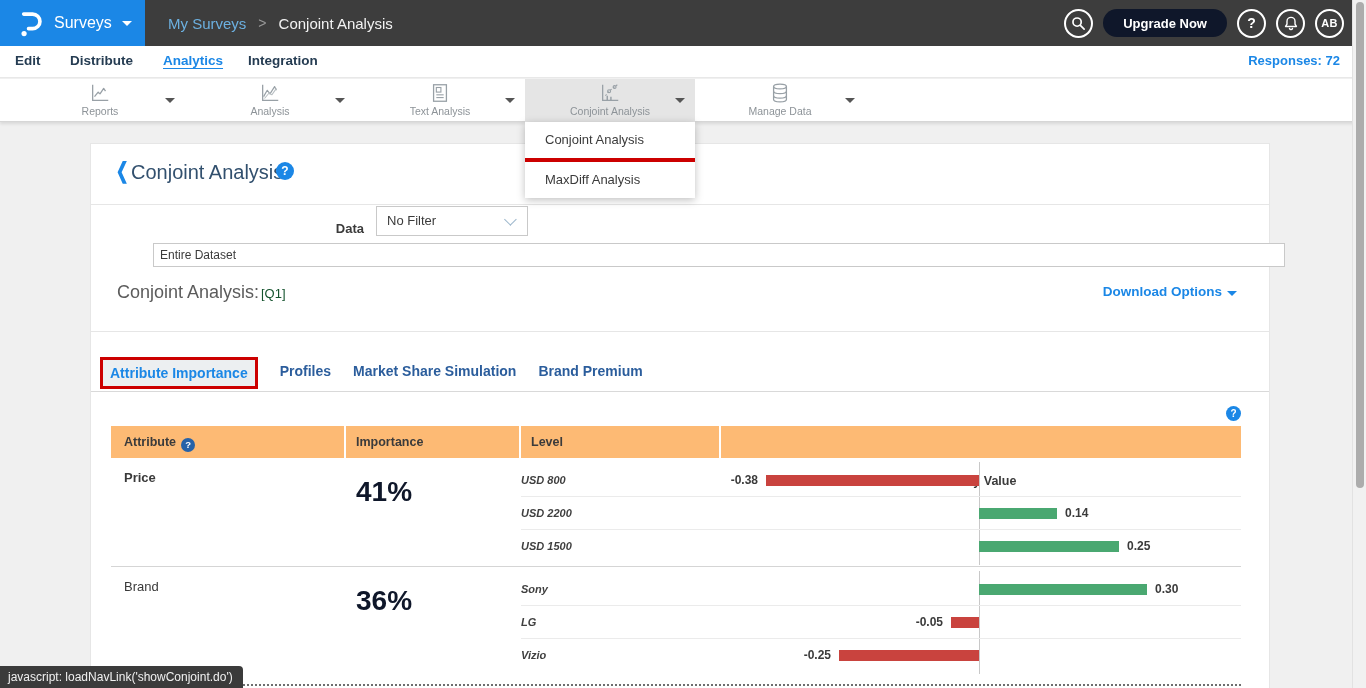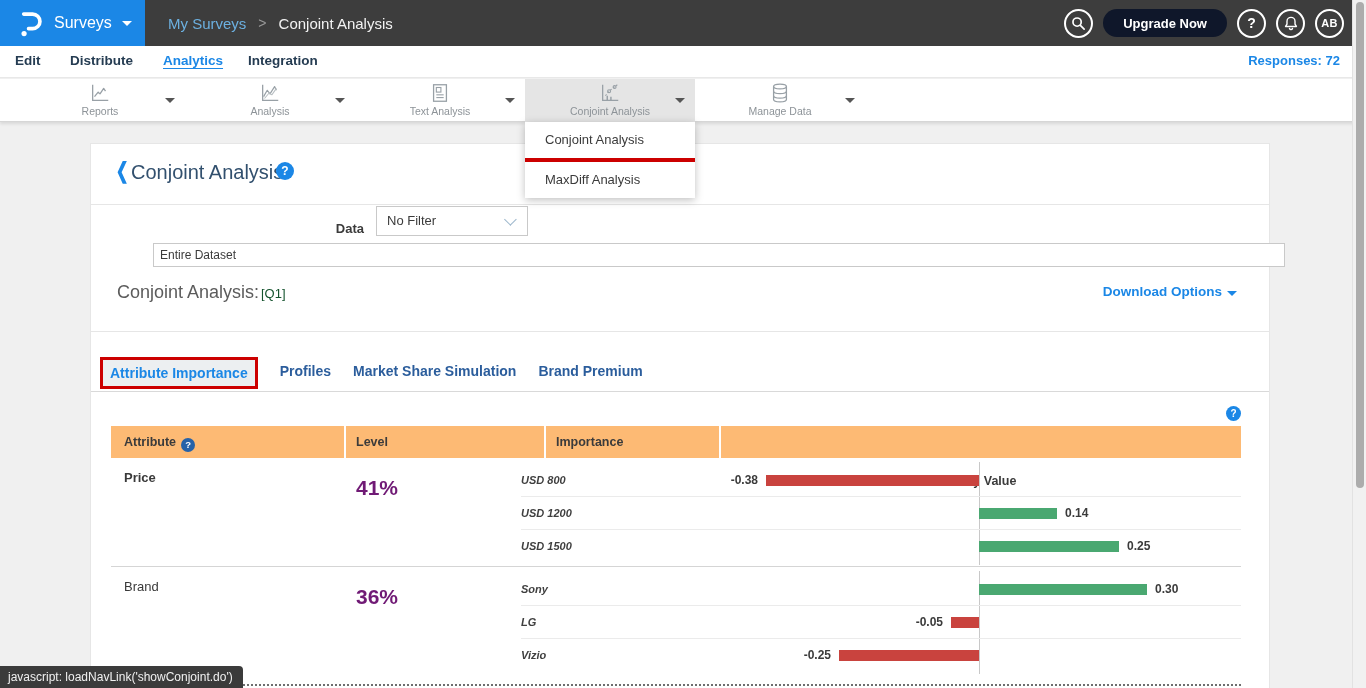--- a/index.html
+++ b/index.html
@@ -75,21 +75,21 @@
   .th-attr { width:235px; padding-left:13px; }
   .th-imp { width:175px; padding-left:10px; }
   .th-level { width:200px; padding-left:10px; }
   .th-utility { width:520px; text-align:center; }
   .th .help-badge { width:14px; height:14px; font-size:9.5px; background:#2662a8; vertical-align:-2px; margin-left:5px; }
 
   .group { position:relative; padding:6px 0 3px 0; }
   .group + .group { border-top:1px solid #d5d5d5; }
   .attr-name { position:absolute; left:13px; top:12px; font-size:13px; color:#3a3a3a; }
   .attr-name.bold { font-weight:bold; }
-  .imp-value { position:absolute; left:245px; top:18px; font-size:21px; font-weight:bold; color:#701a75; }
+  .imp-value { position:absolute; left:245px; top:18px; font-size:28px; font-weight:bold; color:#0f172a; }
   .rows { margin-left:410px; position:relative; }
   .axis-line { position:absolute; left:458px; top:-2px; bottom:-2px; width:1px; background:#c8c8c8; }
   .level-row { position:relative; height:33px; border-bottom:1px solid #ebebeb; }
   .level-row:last-child { border-bottom:none; }
   .level-name { position:absolute; left:0; top:0; line-height:33px; font-size:11px; font-weight:bold; font-style:italic; color:#3f3f3f; }
   .bar-area { position:absolute; left:200px; top:0; width:520px; height:33px; }
   .bar { position:absolute; top:11px; height:11px; }
   .bar-label { position:absolute; top:0; line-height:33px; font-size:12px; font-weight:600; color:#3b3b3b; white-space:nowrap; }
 
   .dotted-cut { position:absolute; left:20px; top:540px; width:1130px; border-top:2px dotted #6e6e6e; }
@@ -235,39 +235,39 @@
     <span class="tab">Market Share Simulation</span>
     <span class="tab">Brand Premium</span>
   </div>
   <div class="tabs-underline"></div>
 
   <span class="help-badge table-help">?</span>
 
   <div class="table">
     <div class="thead">
       <div class="th th-attr"><span>Attribute</span><span class="help-badge">?</span></div>
+      <div class="th th-imp">Importance</div>
       <div class="th th-level">Level</div>
-      <div class="th th-imp">Importance</div>
       <div class="th th-utility">Utility Value</div>
     </div>
     <div id="table-groups">
         <div class="group">
           <span class="attr-name bold">Price</span>
           <span class="imp-value">41%</span>
           <div class="rows">
             <div class="axis-line"></div>
             <div class="level-row">
               <span class="level-name">USD 800</span>
               <div class="bar-area">
                 <div class="bar" style="width: 213px; left: 45px; background: rgb(201, 67, 62);"></div>
                 <span class="bar-label" style="right: 483px;">-0.38</span>
               </div>
             </div>
             <div class="level-row">
-              <span class="level-name">USD 1200</span>
+              <span class="level-name">USD 2200</span>
               <div class="bar-area">
                 <div class="bar" style="width: 78px; left: 258px; background: rgb(74, 168, 113);"></div>
                 <span class="bar-label" style="left: 344px;">0.14</span>
               </div>
             </div>
             <div class="level-row">
               <span class="level-name">USD 1500</span>
               <div class="bar-area">
                 <div class="bar" style="width: 140px; left: 258px; background: rgb(74, 168, 113);"></div>
                 <span class="bar-label" style="left: 406px;">0.25</span>

